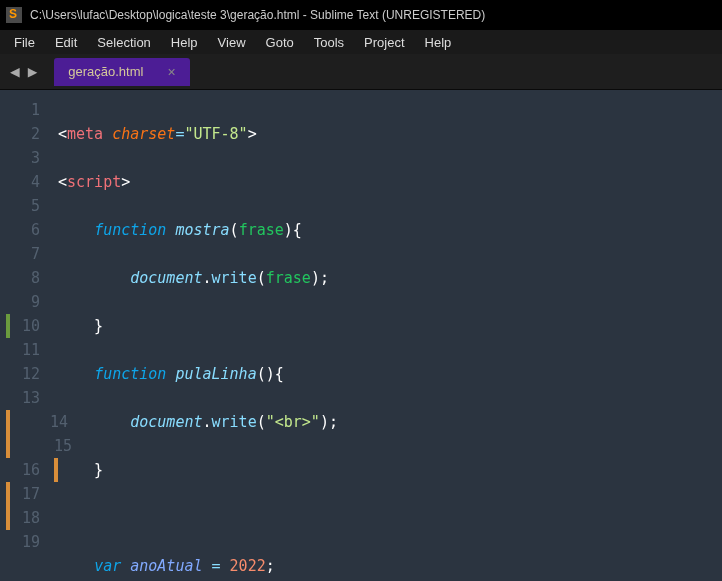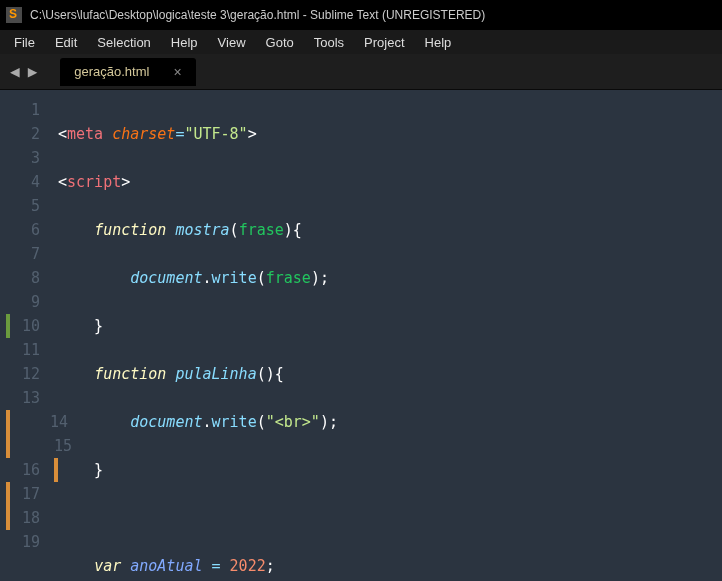--- a/index.html
+++ b/index.html
@@ -8,38 +8,38 @@
 .titlebar { background: #000; color: #ccc; height: 30px; display: flex; align-items: center; padding: 0 6px; font-family: "Segoe UI", sans-serif; font-size: 12px; }
 .titlebar .icon { width: 16px; height: 16px; background: #4a4a4a; margin-right: 8px; position: relative; display: inline-block; }
 .titlebar .icon::before { content: "S"; color: #ff9800; font-weight: bold; position: absolute; top: 0; left: 3px; font-size: 12px; }
 
 .menubar { background: #1a1a1a; color: #ddd; height: 24px; display: flex; align-items: center; padding: 0 4px; font-family: "Segoe UI", sans-serif; font-size: 13px; }
 .menubar .menu-item { padding: 2px 10px; cursor: pointer; }
 
 .tabbar { background: #1e1e1e; height: 36px; display: flex; align-items: center; border-bottom: 1px solid #0a0a0a; }
 .tabbar .navarrows { display: flex; padding: 0 8px; gap: 4px; }
 .tabbar .arrow { color: #aaa; font-size: 16px; cursor: pointer; padding: 0 2px; }
-.tab { background: #000000; color: #d4c89a; padding: 6px 14px; display: flex; align-items: center; gap: 24px; font-family: "Segoe UI", sans-serif; font-size: 13px; border-radius: 3px 3px 0 0; margin-left: 13px; }
+.tab { background: #4c1d95; color: #d4c89a; padding: 6px 14px; display: flex; align-items: center; gap: 24px; font-family: "Segoe UI", sans-serif; font-size: 13px; border-radius: 3px 3px 0 0; margin-left: 7px; }
 .tab .close { color: #888; cursor: pointer; font-size: 14px; }
 
 .editor { background: #2b3440; display: flex; height: calc(581px - 30px - 24px - 36px); }
 .gutter { background: #2b3440; color: #53606f; text-align: right; padding: 8px 10px 8px 6px; font-size: 15px; line-height: 24px; user-select: none; width: 50px; position: relative; }
 .gutter .ln { height: 24px; }
 .gutter .mod-bar { position: absolute; left: 0; width: 4px; height: 24px; }
 .bar-green { background: #6b9b3e; }
 .bar-orange { background: #d98e3a; }
 
 .code { padding: 8px 0; font-size: 15px; line-height: 24px; white-space: pre; color: #d6d6d6; }
 .line { height: 24px; padding-left: 8px; }
 
 .t-punc { color: #fff; }
 .t-tag { color: #f07178; }
 .t-attr { color: #c3e88d; }
 .t-str { color: #c3e88d; }
-.t-kw { color: #fef9c3; font-style: italic; }
+.t-kw { color: #0ea5e9; font-style: italic; }
 .t-func { color: #89ddff; font-style: italic; }
 .t-var { color: #82aaff; font-style: italic; }
 .t-param { color: #22c55e; text-align: center; }
 .t-num { color: #f78c6c; }
 .t-op { color: #89ddff; }
 .t-obj { color: #89ddff; font-style: italic; }
 .t-call { color: #89ddff; }
 </style>
 </head>
 <body>

